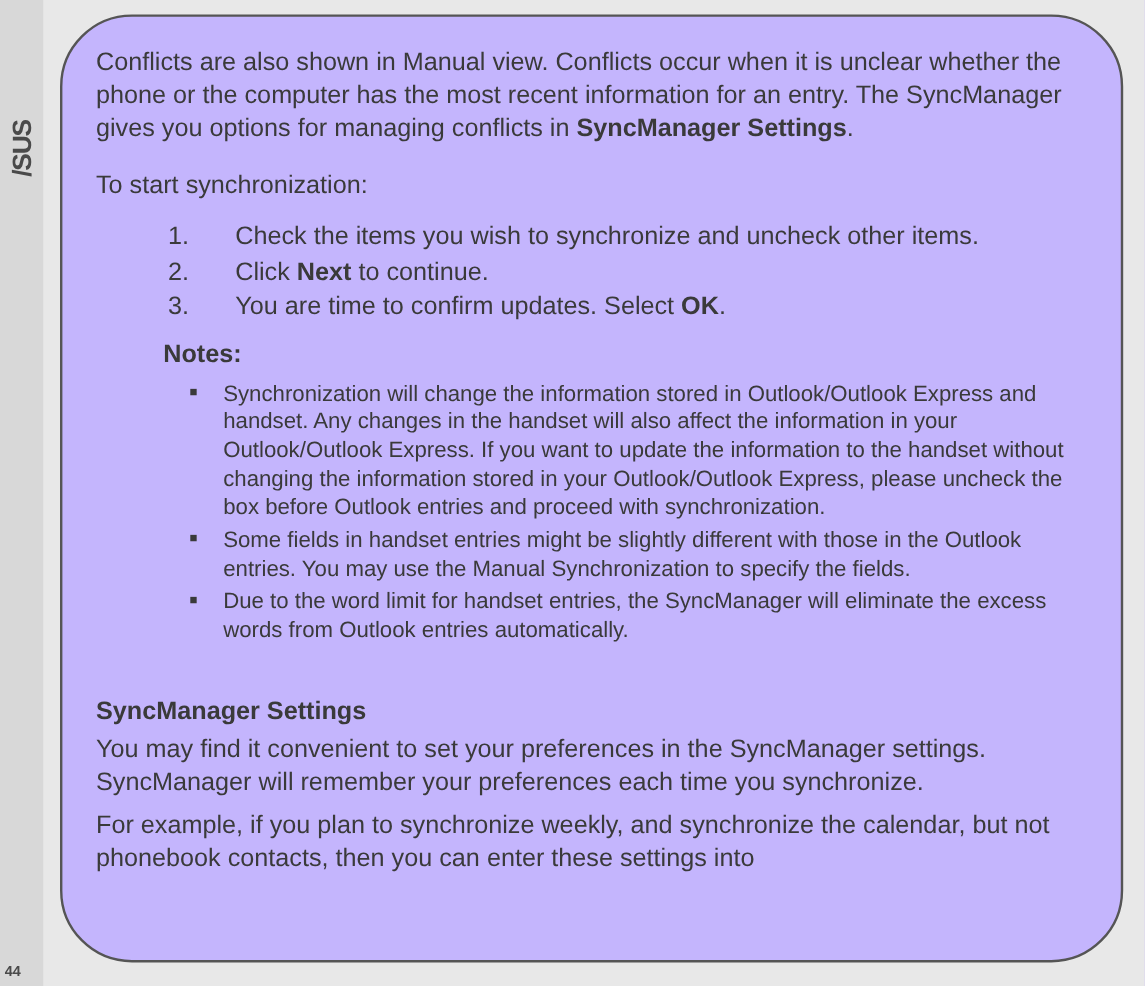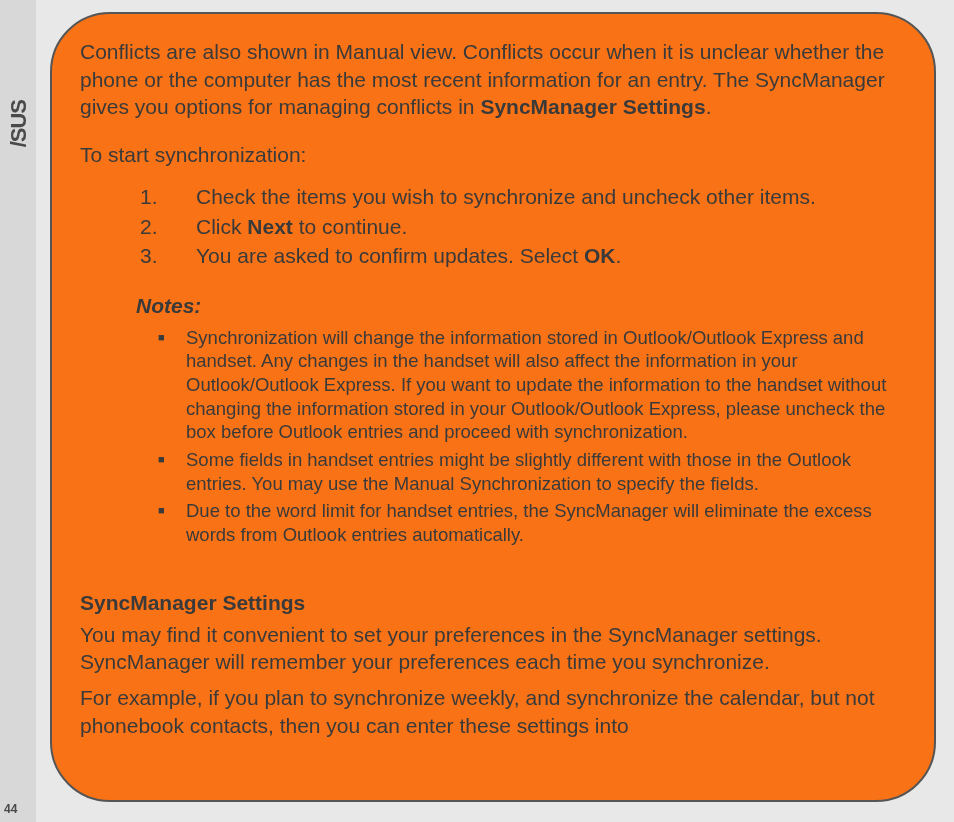--- a/index.html
+++ b/index.html
@@ -40,35 +40,35 @@
   color: #4a4a4a;
 }
 .frame {
   position: absolute;
   left: 50px;
   top: 12px;
   width: 886px;
   height: 790px;
   border: 2px solid #555;
   border-radius: 60px;
-  background: #f97316;
+  background: #c4b5fd;
   padding: 24px 28px 24px 28px;
   overflow: hidden;
 }
 .content {
   font-size: 21px;
   line-height: 1.32;
 }
 .para { margin-bottom: 20px; }
 .heading { font-weight: bold; margin-top: 28px; margin-bottom: 4px; }
 .subtext { margin-bottom: 14px; }
 .ol { margin-left: 60px; margin-bottom: 8px; }
 .ol-item { display: flex; margin-bottom: 2px; }
 .ol-num { width: 56px; flex-shrink: 0; }
-.notes-label { font-weight: bold; font-style: italic; margin-left: 56px; margin-top: 22px; margin-bottom: 6px; }
+.notes-label { font-weight: bold; margin-left: 56px; margin-top: 12px; margin-bottom: 6px; }
 .bullets { margin-left: 78px; font-size: 18.5px; line-height: 1.28; }
 .bullet { display: flex; margin-bottom: 4px; }
 .bullet-marker { width: 28px; flex-shrink: 0; font-size: 11px; padding-top: 4px; }
 .bullet-text { flex: 1; }
 b { font-weight: bold; }
 </style>
 </head>
 <body>
 
 <div class="sidebar">
@@ -89,21 +89,21 @@
       <div class="ol-item">
         <span class="ol-num">1.</span>
         <span><span>Check the items you wish to synchronize and uncheck other items.</span><b></b><span></span></span>
       </div>
       <div class="ol-item">
         <span class="ol-num">2.</span>
         <span><span>Click </span><b>Next</b><span> to continue.</span></span>
       </div>
       <div class="ol-item">
         <span class="ol-num">3.</span>
-        <span><span>You are asked to confirm updates. Select </span><b>OK</b><span>.</span></span>
+        <span><span>You are time to confirm updates. Select </span><b>OK</b><span>.</span></span>
       </div>
     </div>
 
     <div class="notes-label">Notes:</div>
 
     <div class="bullets">
       <div class="bullet">
         <span class="bullet-marker">■</span>
         <span class="bullet-text">Synchronization will change the information stored in Outlook/Outlook Express and handset. Any changes in the handset will also affect the information in your Outlook/Outlook Express. If you want to update the  information to the handset without changing the information stored in your Outlook/Outlook Express, please uncheck the box before Outlook entries and proceed with synchronization.</span>
       </div>

